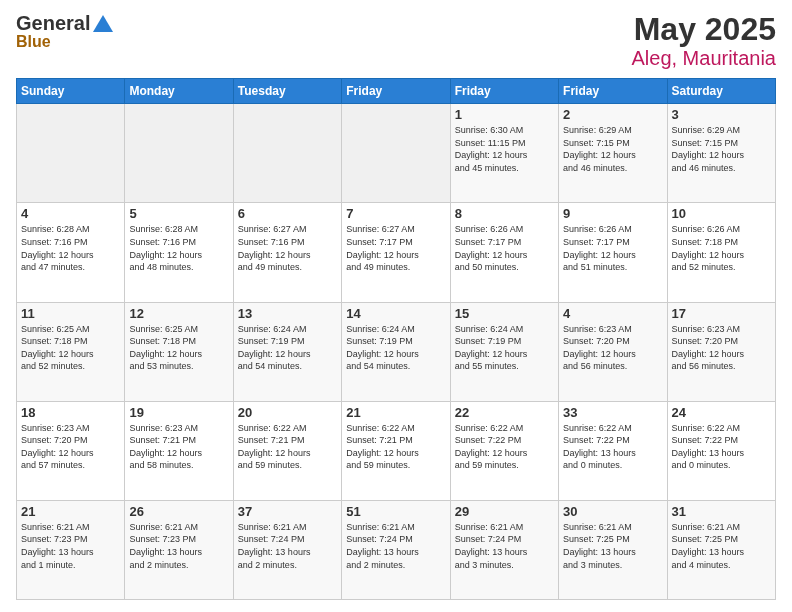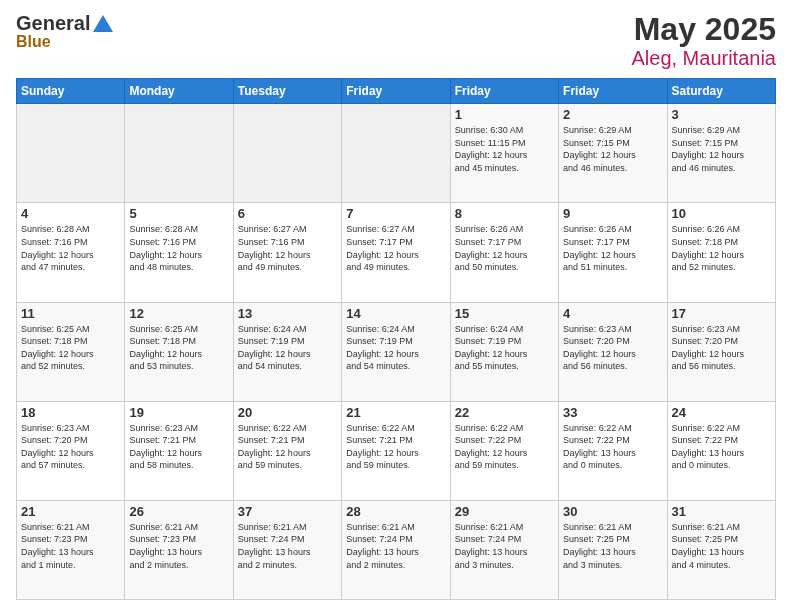--- a/index.html
+++ b/index.html
@@ -323,21 +323,21 @@
 and 2 minutes.</div>
           </td>
           <td>
             <span class="day-number">37</span>
             <div class="day-info" style="white-space: pre-line;">Sunrise: 6:21 AM
 Sunset: 7:24 PM
 Daylight: 13 hours
 and 2 minutes.</div>
           </td>
           <td>
-            <span class="day-number">28</span>
+            <span class="day-number">51</span>
             <div class="day-info" style="white-space: pre-line;">Sunrise: 6:21 AM
 Sunset: 7:24 PM
 Daylight: 13 hours
 and 2 minutes.</div>
           </td>
           <td>
             <span class="day-number">29</span>
             <div class="day-info" style="white-space: pre-line;">Sunrise: 6:21 AM
 Sunset: 7:24 PM
 Daylight: 13 hours

